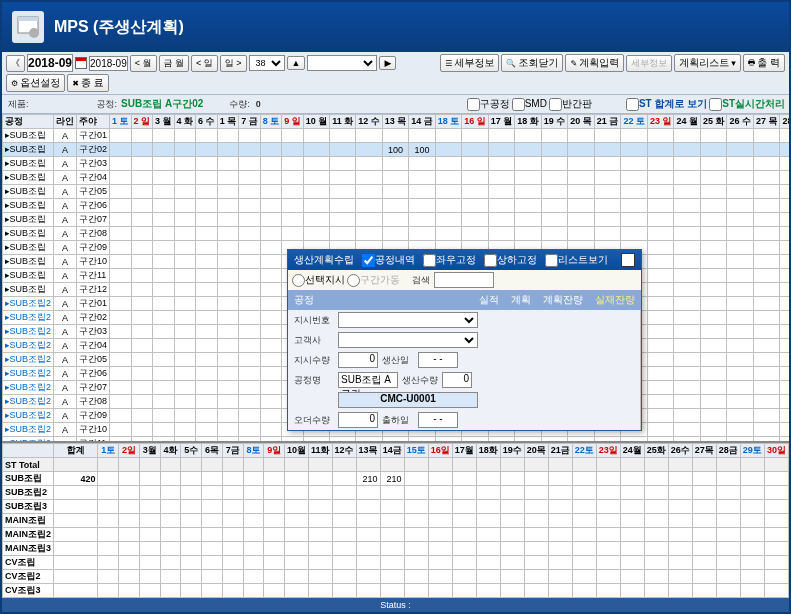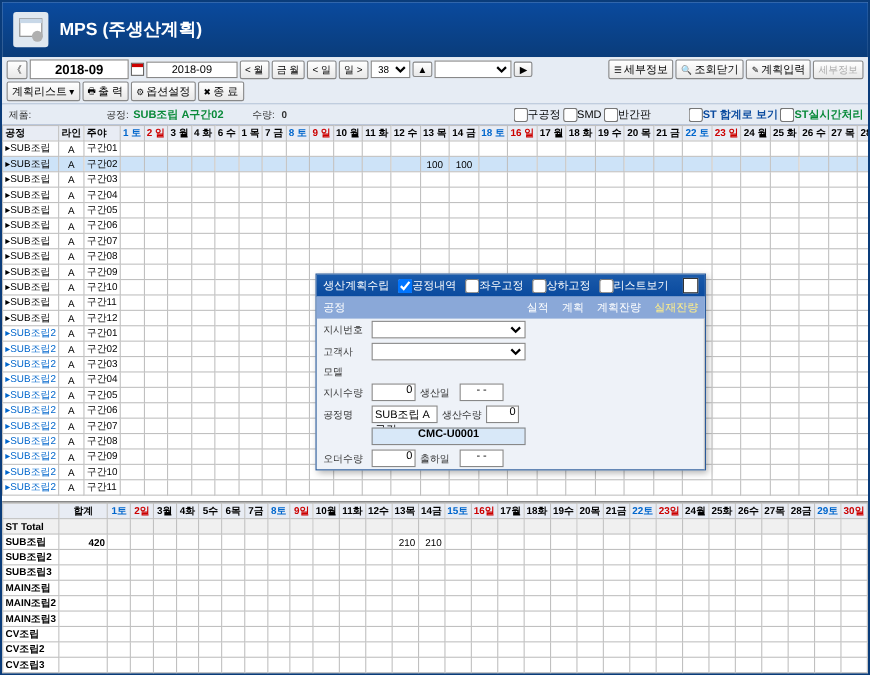--- a/index.html
+++ b/index.html
@@ -6,21 +6,21 @@
 body{background:#fff;width:791px;height:614px;overflow:hidden}
 .frame{border:2px solid #0a3c7a;height:100%;display:flex;flex-direction:column}
 .header{background:linear-gradient(#0a4a9e,#0a3c7a);color:#fff;padding:6px 10px;display:flex;align-items:center;min-height:50px}
 .header-icon{width:32px;height:32px;background:#e0e8f0;border-radius:3px;margin-right:10px;display:flex;align-items:center;justify-content:center}
 .header-title{font-size:16px;font-weight:bold}
 .header-sub{font-size:11px;margin-top:2px}
 .header-sub::before{content:"▶ ";font-size:9px}
 .toolbar{background:#e6ecf4;border-bottom:1px solid #a8b8d0;padding:2px 4px;display:flex;align-items:center;gap:2px;flex-wrap:wrap}
 .btn{background:linear-gradient(#fff,#e8e8e8);border:1px solid #888;border-radius:2px;padding:1px 4px;font-size:9px;cursor:pointer;white-space:nowrap;display:inline-flex;align-items:center;gap:2px}
 .btn .ic{font-size:8px}
-.date-disp{background:#fff;border:1px solid #888;padding:1px 22px;font-weight:bold;font-size:12px}
+.date-disp{background:#fff;border:1px solid #888;padding:1px 0;font-weight:bold;font-size:12px}
 .sel{background:#fff;border:1px solid #888;padding:0 2px;font-size:9px;height:16px}
 .lbl{font-size:9px;color:#333;white-space:nowrap;padding:0 2px}
 .lbl-green{color:#0a8a3a;font-weight:bold}
 .lbl-blue{color:#0a4a9e;font-weight:bold}
 .cb{vertical-align:middle}
 .grid-wrap{flex:1;overflow:auto;position:relative;background:#fff}
 table{border-collapse:collapse;table-layout:fixed}
 th,td{border:1px solid #c0c0c0;font-size:9px;padding:0 2px;height:14px;white-space:nowrap;overflow:hidden;text-align:center}
 th{background:#e8ecf4}
 .col-proc{width:50px;text-align:left}
@@ -929,40 +929,44 @@
     <div class="modal-title">
       <div class="opts">
         <span>생산계획수립</span>
         <label><input type="checkbox" checked="" class="cb" style=""><span>공정내역</span></label>
         <label><input type="checkbox" class="cb" style=""><span>좌우고정</span></label>
         <label><input type="checkbox" class="cb" style=""><span>상하고정</span></label>
         <label><input type="checkbox" class="cb" style=""><span>리스트보기</span></label>
       </div>
       <div class="modal-close">✕</div>
     </div>
+    <div class="modal-row" style="background:#f8f8f0">
+      <label><input type="radio" class="cb" style=""><span>선택지시</span></label>
+      <label style="color:#aaa"><input type="radio" class="cb" style=""><span>구간가동</span></label>
+      <span style="width:6px"></span>
+      <span class="lbl">검색</span>
+      <input class="fl" style="width: 60px;">
+    </div>
     <div class="modal-hdr">
       <span>공정</span>
       <span style="flex:1"></span>
       <span>실적</span>
       <span>계획</span>
       <span>계획잔량</span>
       <span class="act">실재잔량</span>
     </div>
     <div class="modal-inner">
       <div class="modal-left">
         <div class="modal-row">
               <span class="lbl" style="width:44px">지시번호</span>
               <select class="fl" style="width:140px"></select>
             </div>
         <div class="modal-row">
               <span class="lbl" style="width:44px">고객사</span>
               <select class="fl" style="width:140px"></select>
-            </div>
-        <div class="modal-row">
-              <span class="lbl" style="width:44px">모델</span>
             </div>
         <div class="modal-row">
           <span class="lbl" style="width:44px">지시수량</span>
           <span class="fl" style="width:40px;text-align:right">0</span>
           <span class="lbl" style="width:36px">생산일</span>
           <span class="fl" style="width:40px;text-align:center">- -</span>
         </div>
         <div class="modal-row">
           <span class="lbl" style="width:44px">공정명</span>
           <span class="fl" style="width:60px">SUB조립 A구간</span>
@@ -1359,14 +1363,15 @@
             <td class="col-day" style="text-align:right"></td>
             <td class="col-day" style="text-align:right"></td>
             <td class="col-day" style="text-align:right"></td>
             <td class="col-day" style="text-align:right"></td>
             <td class="col-day" style="text-align:right"></td>
           </tr>
         </tbody>
       </table>
 </div>
 
+<div class="status">Status :</div>
 
 </div>
 
 </body></html>

